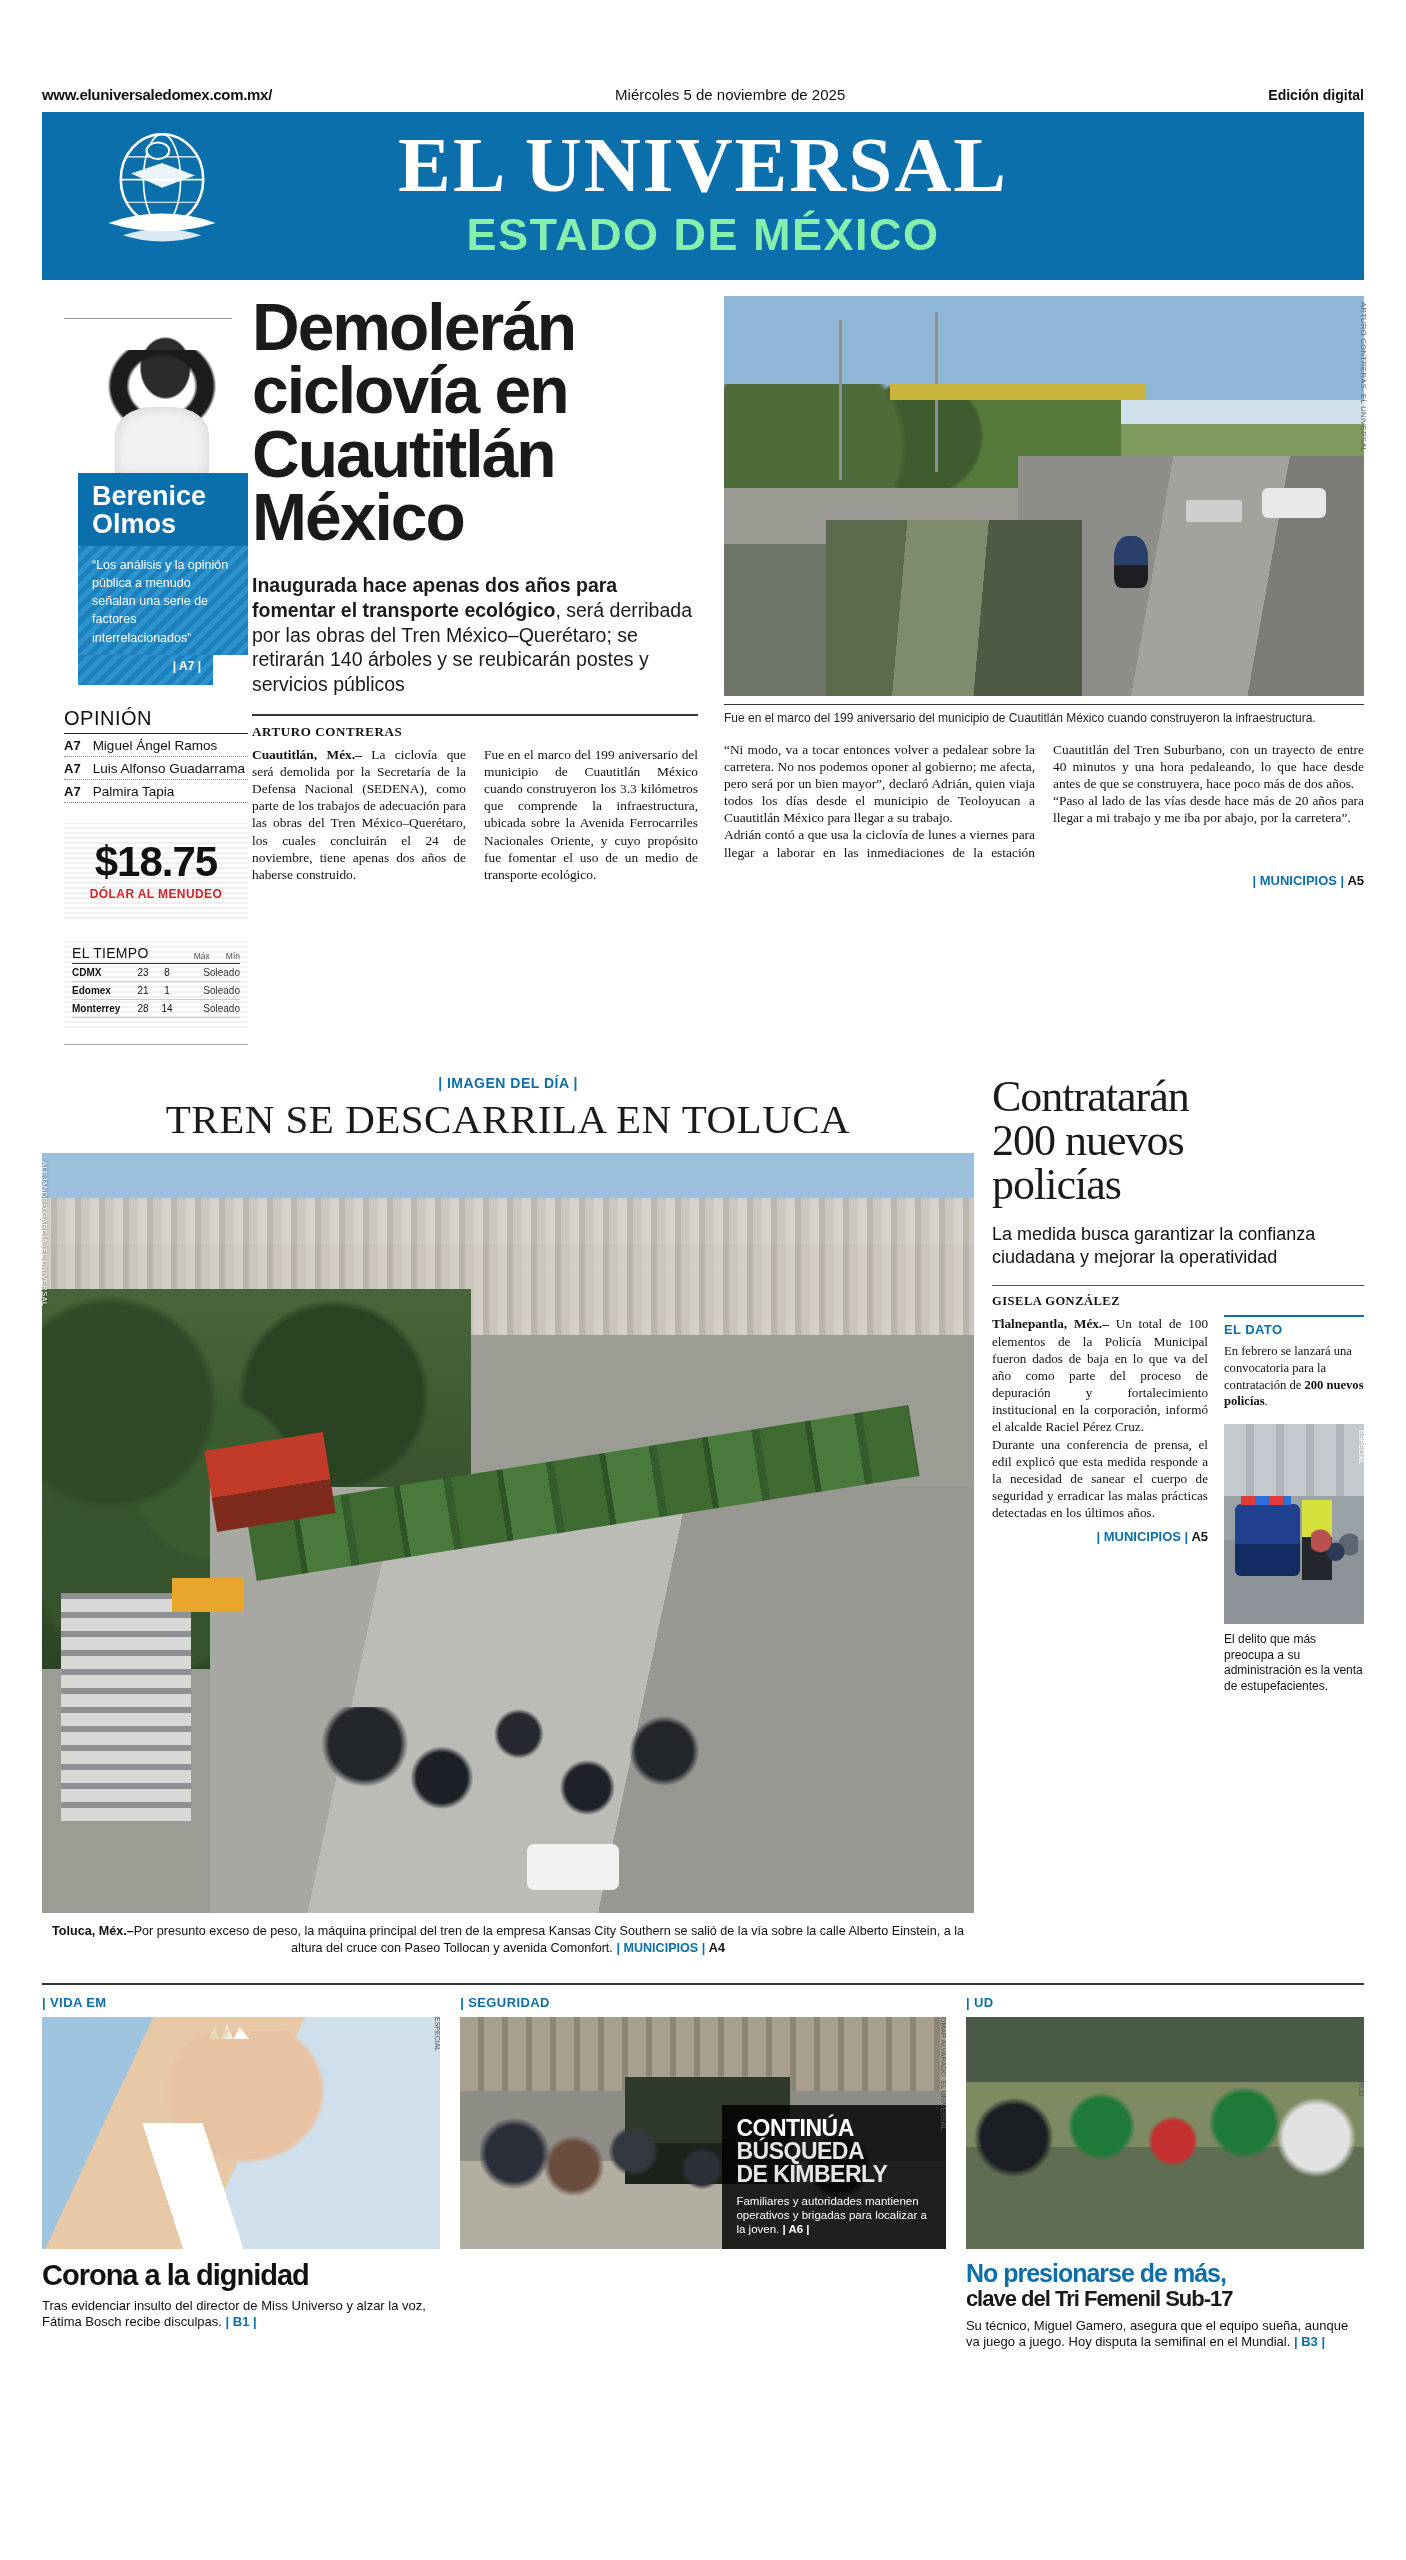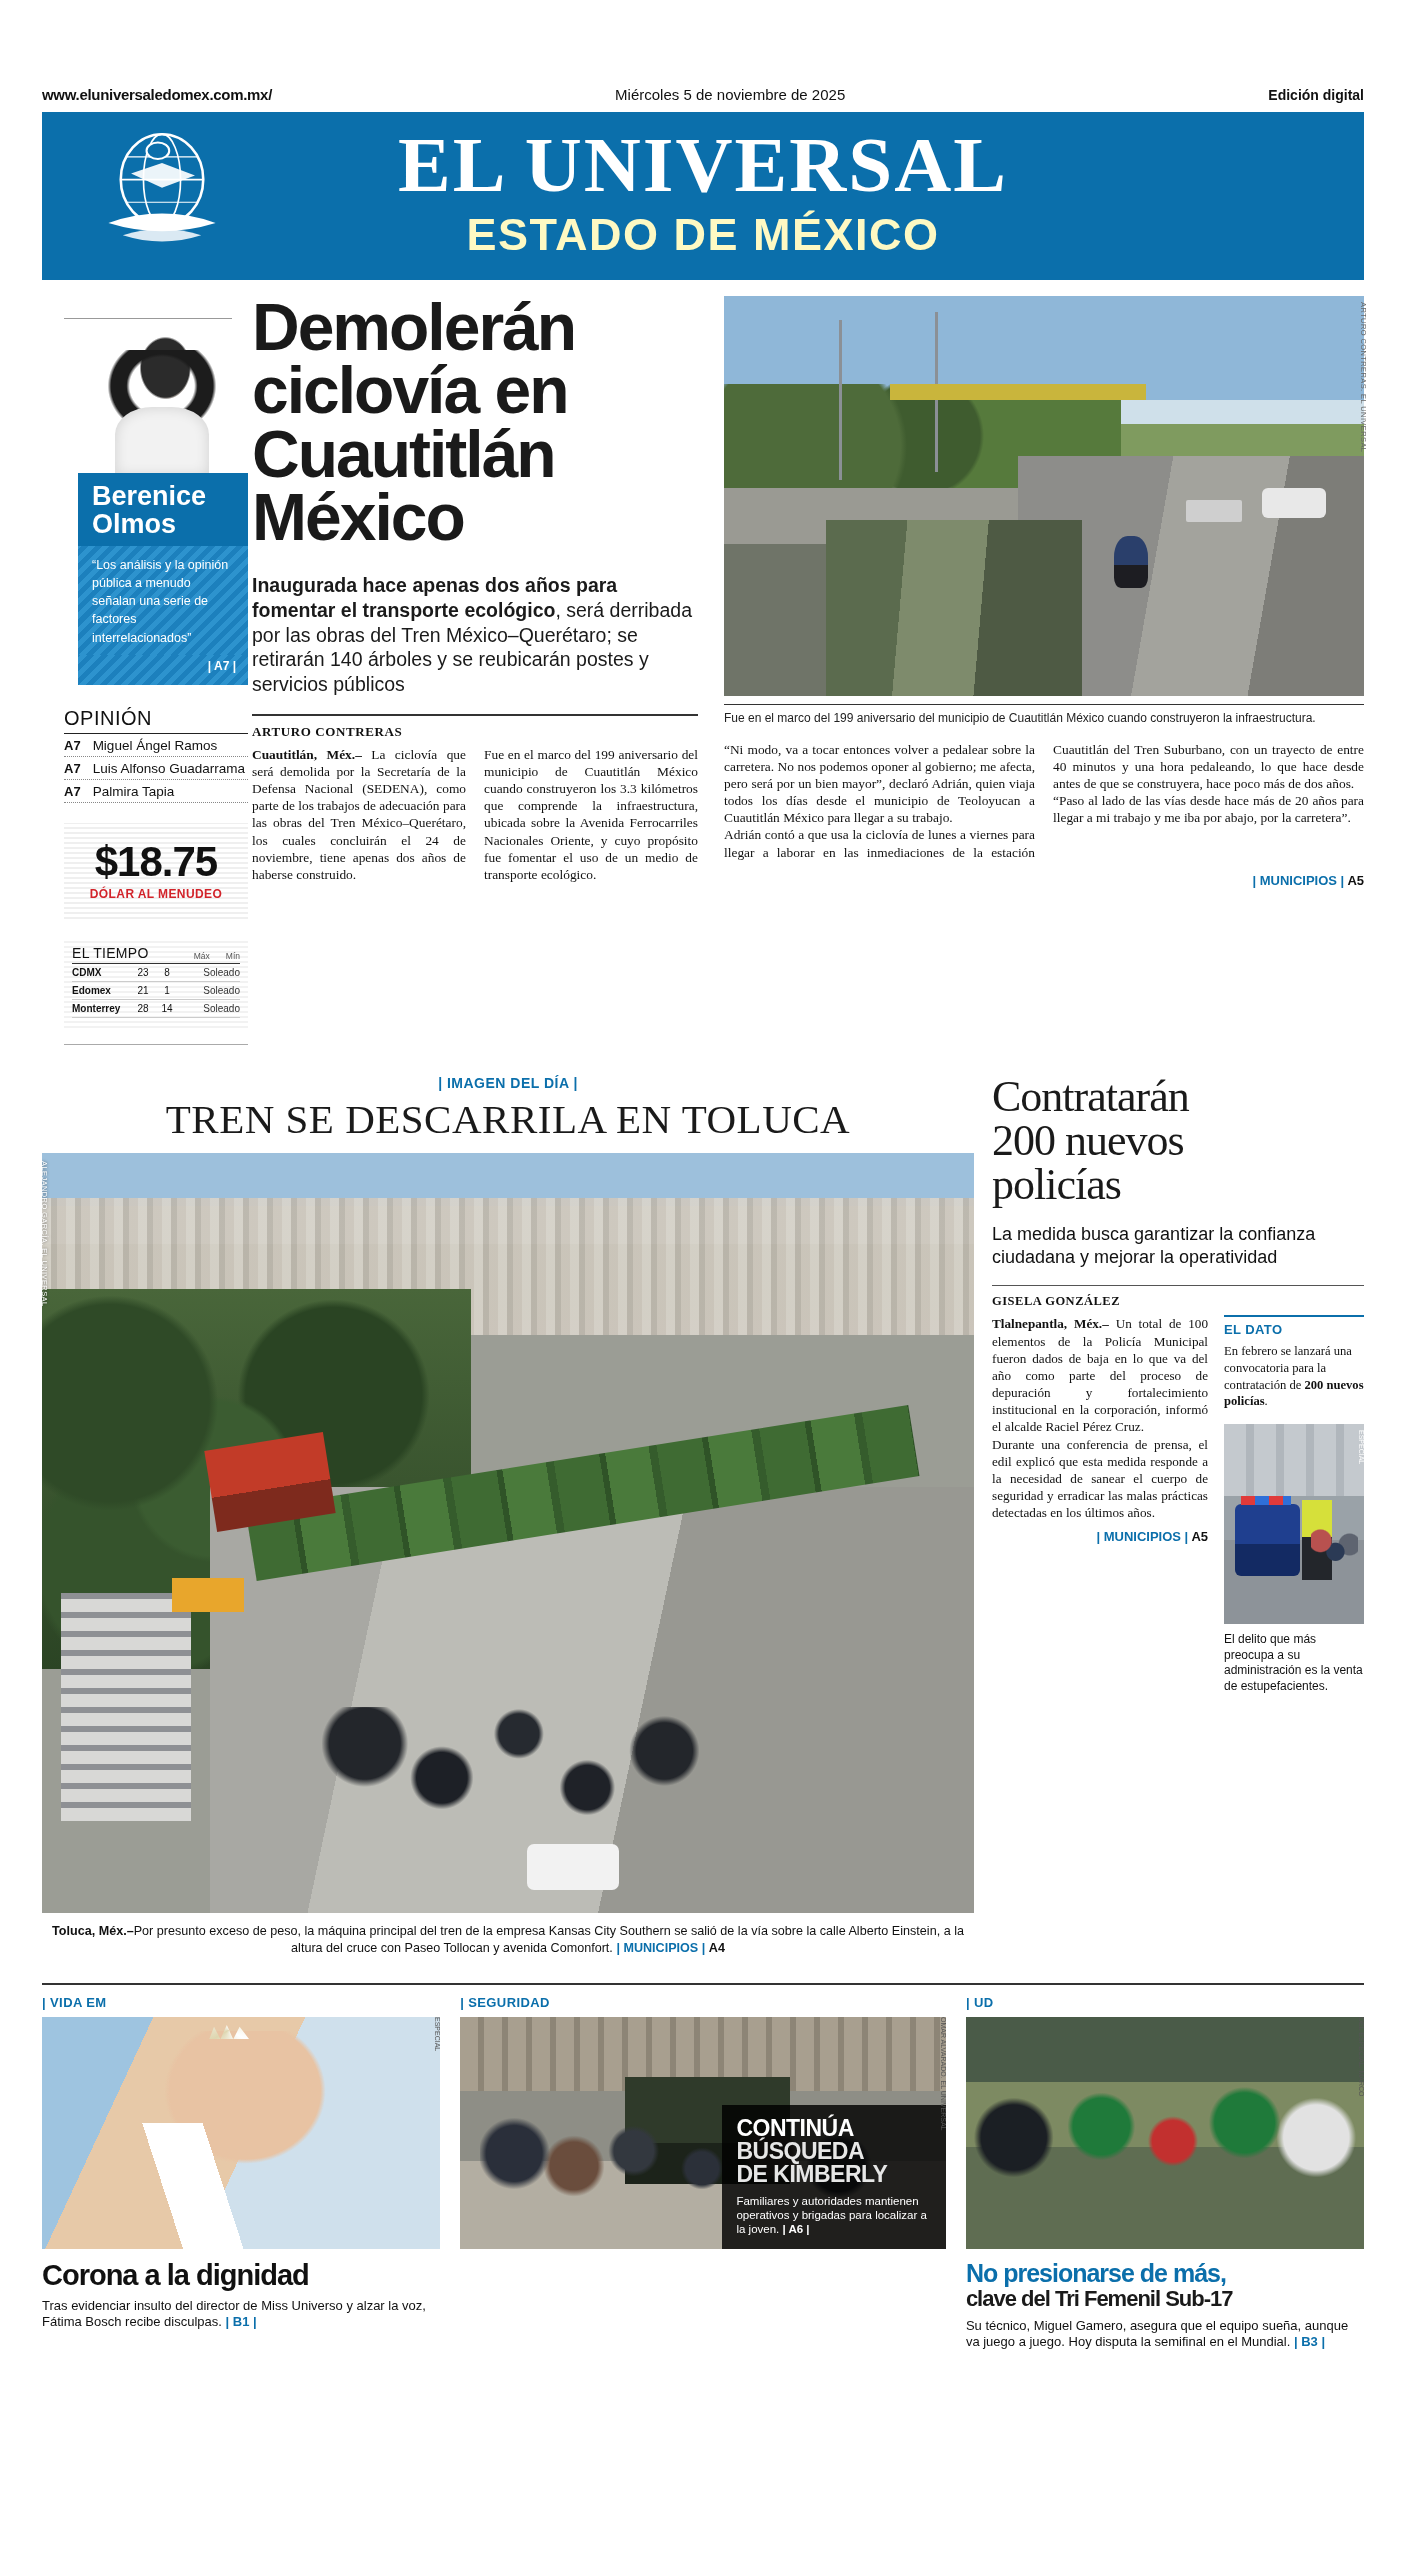--- a/index.html
+++ b/index.html
@@ -23,21 +23,21 @@
                      font-size: 14px; }
 
   
   .masthead { background: #0b6fab; height: 168px; position: relative;
               display: flex; flex-direction: column; align-items: center;
               justify-content: center; }
   .logo-eagle { position: absolute; left: 58px; top: 16px; width: 124px; height: 132px; }
   .mh-title { color: #fff; font-family: "Liberation Serif", serif; font-weight: bold;
               font-size: 79px; letter-spacing: 2px; line-height: 0.95;
               margin-top: -4px; }
-  .mh-sub { color: #fef9c3; font-family: "Liberation Sans", sans-serif; font-weight: bold;
+  .mh-sub { color: #86efac; font-family: "Liberation Sans", sans-serif; font-weight: bold;
             font-size: 45px; letter-spacing: 1.5px; margin-top: 6px; }
 
   
   .lead-wrap { display: flex; gap: 0; padding-top: 16px; }
 
   
   .rail { width: 206px; flex: 0 0 206px; padding-right: 16px; }
   .rail-rule { height: 1px; background: #999; margin: 22px 0 0 22px; }
   .colmn-photo { width: 168px; height: 150px; margin: 4px 0 0 36px;
                  background:
@@ -53,21 +53,21 @@
   .colmn-name { background: #0b6fab; color: #fff; font-family: "Liberation Sans", sans-serif;
                 font-weight: bold; font-size: 27px; line-height: 1.02;
                 padding: 10px 12px 8px 14px; margin-left: 36px; width: 170px; }
   .colmn-quote { background: repeating-linear-gradient(-45deg,#1c80bd 0 5px,#2d93ce 5px 10px);
                  color: #fff; font-family: "Liberation Sans", sans-serif;
                  font-size: 12.5px; line-height: 1.45; padding: 10px 12px 8px 14px;
                  margin-left: 36px; width: 170px; }
   .colmn-ref { background: repeating-linear-gradient(-45deg,#1c80bd 0 5px,#2d93ce 5px 10px);
                color: #fff; font-family: "Liberation Sans", sans-serif; font-weight: bold;
                font-size: 12px; text-align: right; padding: 4px 12px 12px 0;
-               margin-left: 36px; width: 170px; }
+               margin-left: 36px; width: 135px; }
 
   .op-head { font-family: "Liberation Sans", sans-serif; font-size: 20px; letter-spacing: .5px;
              margin: 22px 0 3px 22px; }
   .op-list { margin-left: 22px; border-top: 1.6px solid #222; width: 184px; }
   .op-row { display: flex; gap: 12px; align-items: baseline;
             border-bottom: 1px dotted #888; padding: 4px 0 3px 0; }
   .op-row .pg { font-family: "Liberation Sans", sans-serif; font-weight: bold; font-size: 13px; }
   .op-row .nm { font-family: "Liberation Sans", sans-serif; font-size: 13.5px; }
 
   .dollar { margin: 20px 0 0 22px; width: 184px; height: 96px;

